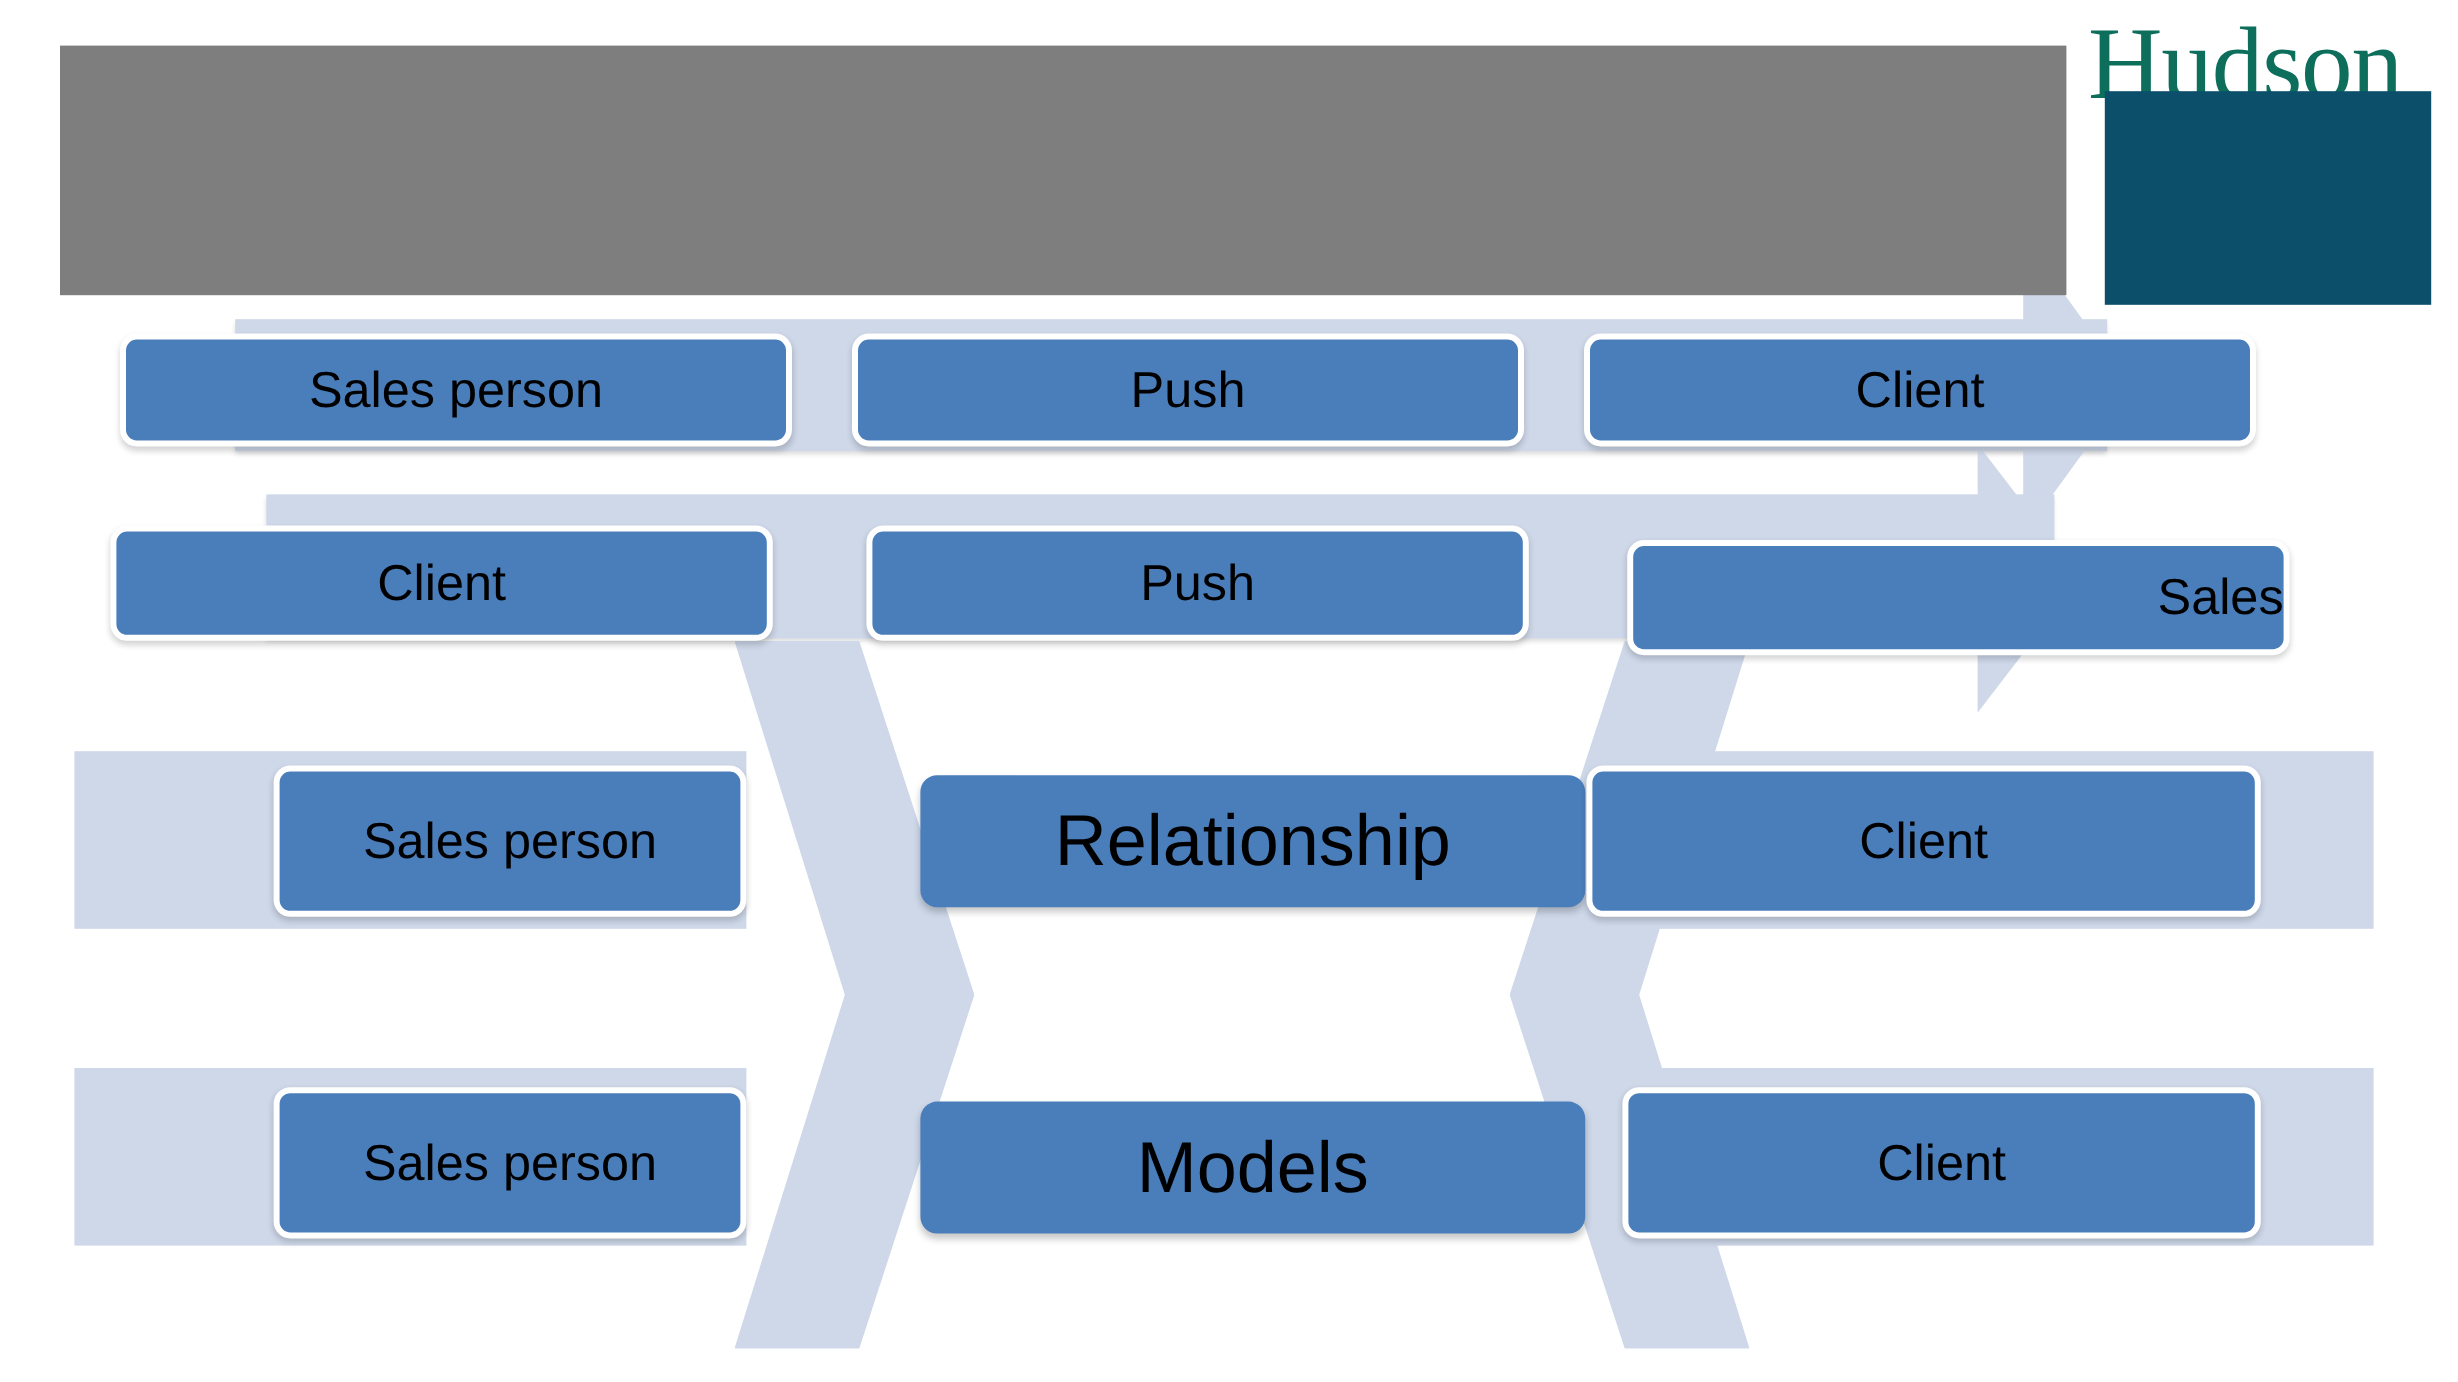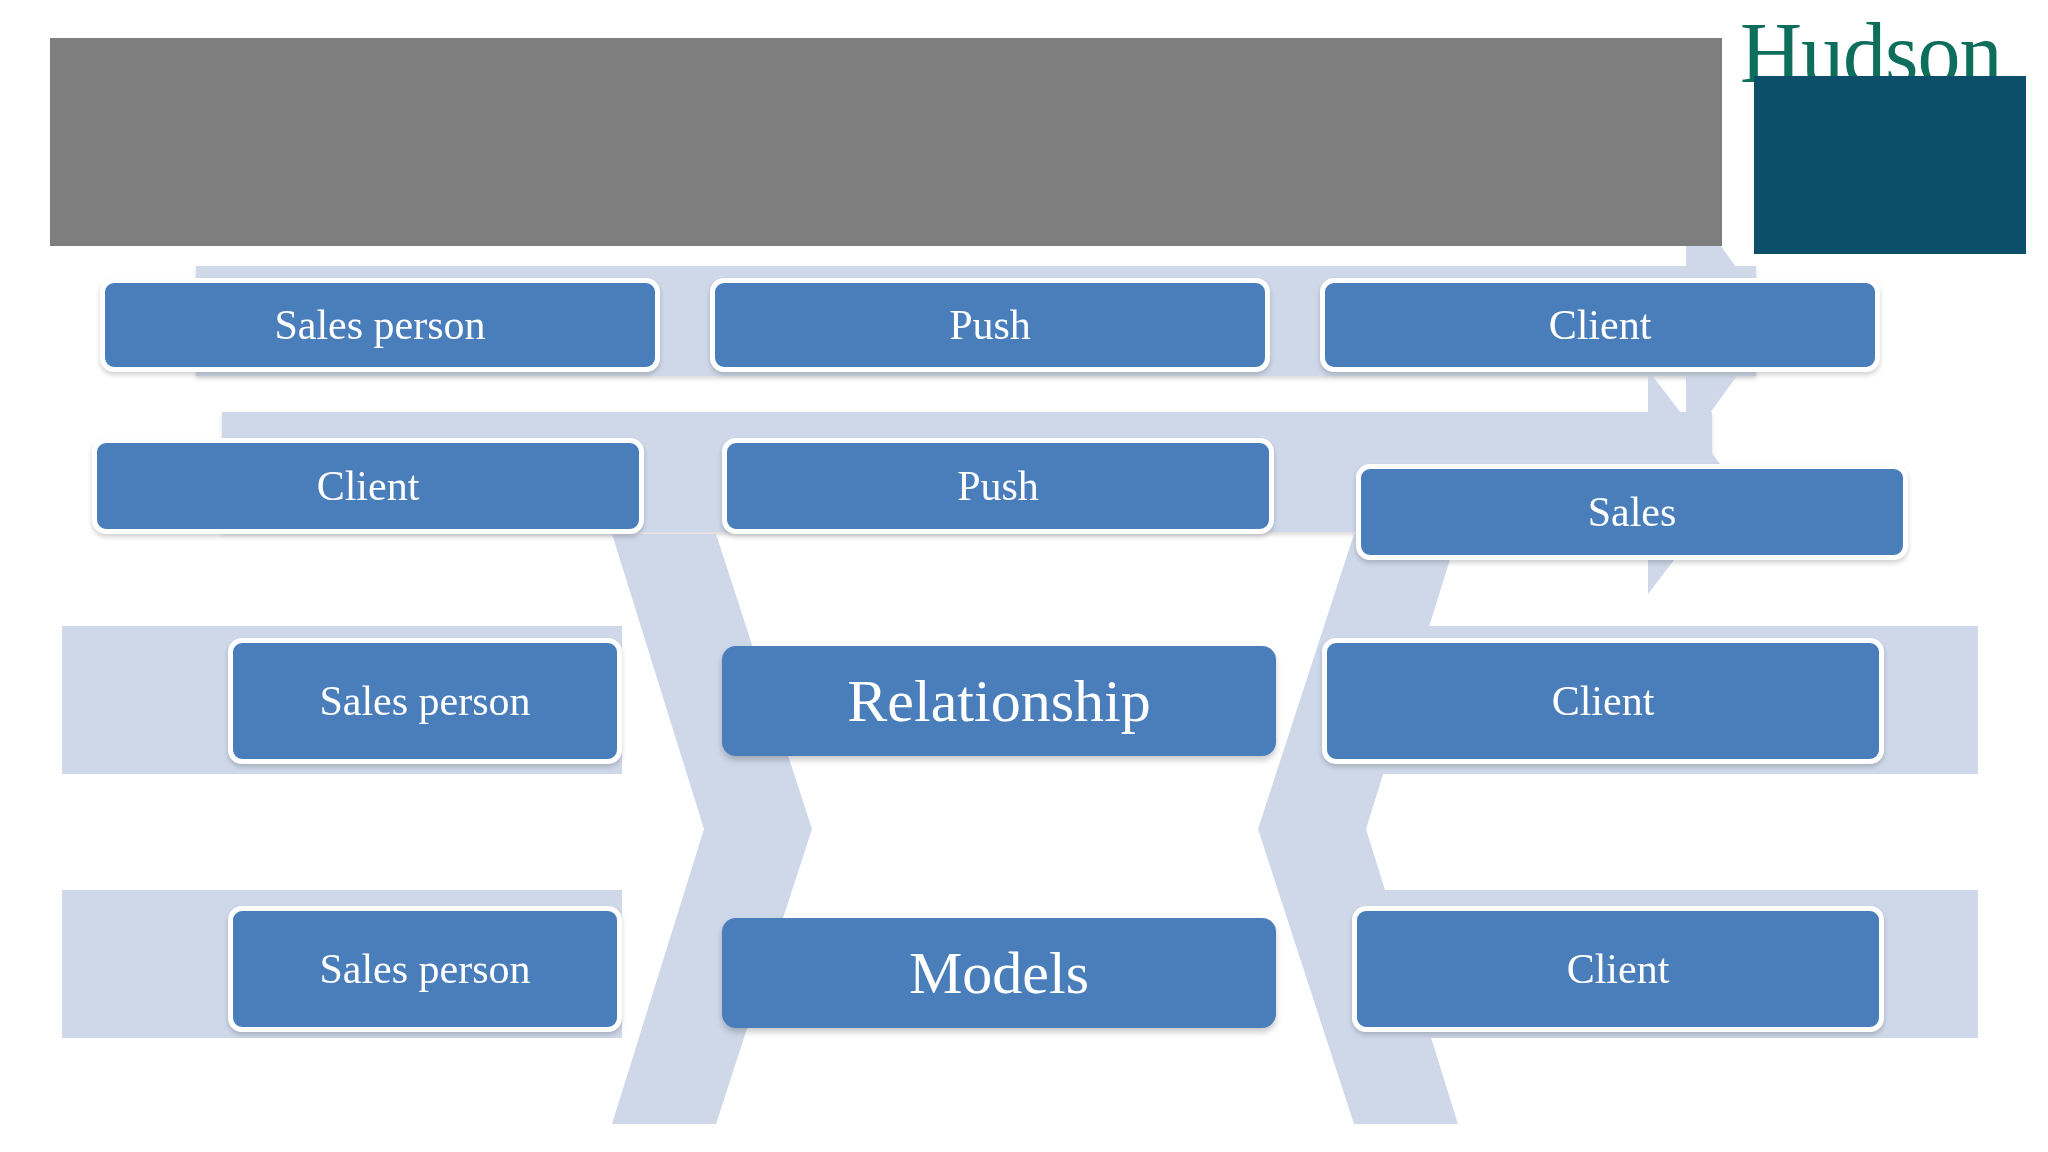--- a/index.html
+++ b/index.html
@@ -119,31 +119,32 @@
     display: flex;
     align-items: center;
     justify-content: center;
     color: #ffffff;
     z-index: 4;
     box-shadow: 0 3px 5px rgba(0,0,0,0.18);
   }
   .node span {
     font-size: 42px;
     line-height: 46px;
-    font-family: Liberation Serif, serif;
-    color: #ffffff;
+    font-family: Liberation Sans, sans-serif;
+    color: #000000;
     white-space: nowrap;
   }
   .node.big span {
     font-size: 60px;
     line-height: 64px;
   }
   .node.noborder {
     border: none;
     box-shadow: 0 4px 6px rgba(0,0,0,0.22);
+    margin-left: 45px;
   }
 </style>
 </head>
 <body>
 
 <div id="slide">
 
   <div id="title-banner"></div>
   <div id="title-text">Sales Models 1/2</div>
 
@@ -167,21 +168,21 @@
 
   <div class="band band-shadow" style="left:222px; top:412px; width:1490px; height:120px;"></div>
   <div class="arrowhead-right" style="left:1648px; top:370px; border-top-width:112px; border-bottom-width:112px; border-left-width:86px;"></div>
 
   <div class="node" style="left:92px; top:438px; width:552px; height:96px;">
     <span>Client</span>
   </div>
   <div class="node" style="left:722px; top:438px; width:552px; height:96px;">
     <span>Push</span>
   </div>
-  <div class="node" style="left:1356px; top:464px; width:552px; height:96px;">
+  <div class="node" style="left:1356px; top:450px; width:552px; height:96px;justify-content:flex-end;">
     <span>Sales</span>
   </div>
 
   <div class="band" style="left:62px; top:626px; width:560px; height:148px;"></div>
   <div class="band" style="left:1352px; top:626px; width:626px; height:148px;"></div>
 
   <div class="chev-right" style="left:612px; top:534px; width:200px; height:590px;"></div>
   <div class="chev-left" style="left:1258px; top:534px; width:200px; height:590px;"></div>
 
   <div class="node" style="left:228px; top:638px; width:394px; height:126px;">

